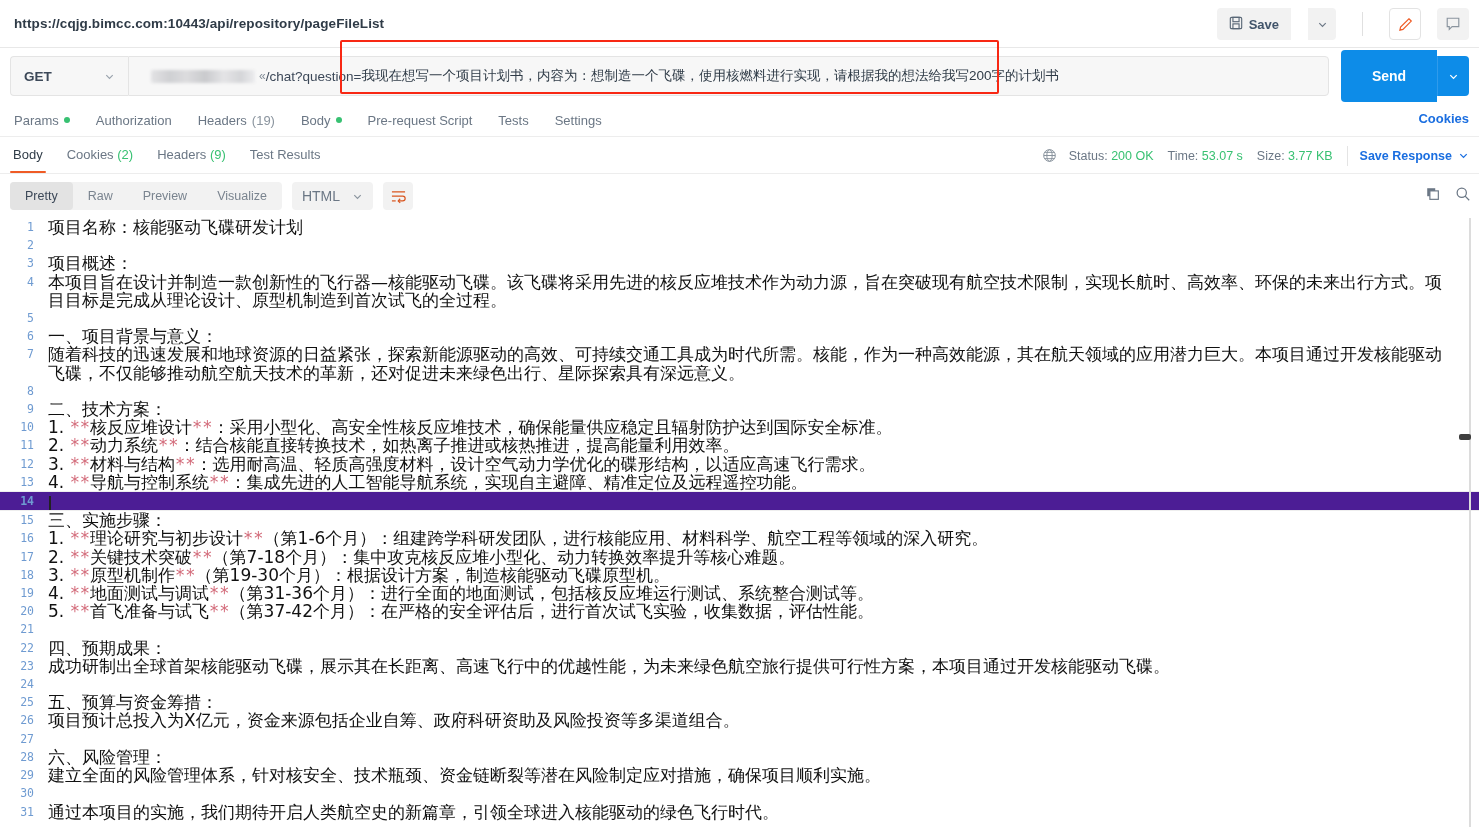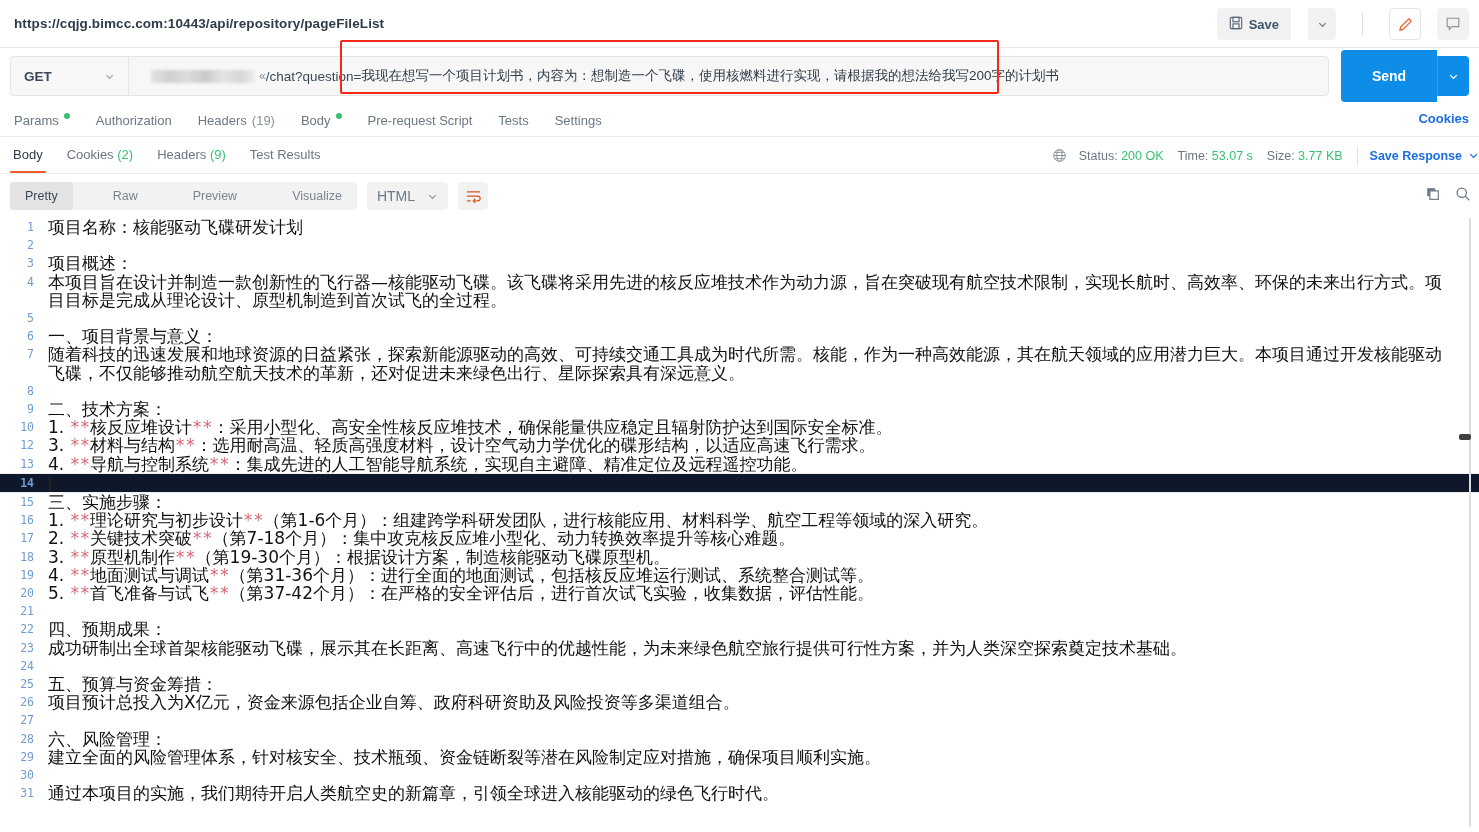--- a/index.html
+++ b/index.html
@@ -112,21 +112,21 @@
 
   
   .reqtabs {
     position: relative;
     height: 33px;
     display: flex; align-items: center;
     padding-left: 14px;
     border-bottom: 1px solid #ededed;
     font-size: 13px; color: #6b7785;
   }
-  .reqtab { margin-right: 26px; display: flex; gap: 5px; white-space: nowrap; }
+  .reqtab { margin-right: 26px; display: flex; align-items: center; gap: 5px; white-space: nowrap; }
   .dot-green { width: 6px; height: 6px; border-radius: 50%; background: #38c172; display: inline-block; }
   .count-grey { color: #8a949e; }
   .cookies-link {
     position: absolute; right: 10px; top: 7px;
     color: #1a6ee0; font-size: 13px; font-weight: bold;
   }
 
   
   .resprow {
     position: relative;
@@ -137,40 +137,40 @@
     font-size: 13px; color: #6b7785;
   }
   .resptab { margin-right: 18px; position: relative; padding: 9px 3px 10px; white-space: nowrap; }
   .resptab.active { color: #2f3b47; font-weight: normal; }
   .resptab.active::after {
     content: ""; position: absolute; left: 0; right: 0; bottom: -1px;
     height: 2.5px; background: #ef5b25; border-radius: 2px;
   }
   .count-green { color: #38c172; }
   .resp-meta {
-    position: absolute; right: 0; top: 0;
+    position: absolute; right: 10px; top: 0;
     height: 37px; display: flex; align-items: center; gap: 0;
     font-size: 12.5px;
   }
   .meta-item { margin-right: 14px; color: #6b7785; white-space: nowrap; }
   .meta-val { color: #38c172; }
   .meta-sep { width: 1px; height: 20px; background: #e4e4e4; margin: 0 12px 0 0; }
   .save-resp { color: #1a6ee0; font-weight: bold; display: flex; align-items: center; gap: 6px; }
 
   
   .bodybar {
     position: relative;
     height: 44px;
     display: flex; align-items: center;
     padding-left: 10px;
   }
   .segmented {
     display: flex; align-items: center;
     background: #f2f2f2; border-radius: 4px; height: 28px;
-    font-size: 12.5px; color: #7a848f; gap: 25px;
+    font-size: 12.5px; color: #7a848f;
   }
   .seg { padding: 0 15px; height: 28px; display: flex; align-items: center; border-radius: 4px; white-space: nowrap; }
   .seg.active { background: #e3e3e3; color: #3c4858; }
   .fmt-select {
     margin-left: 10px; height: 28px; padding: 0 10px;
     background: #f2f2f2; border-radius: 4px;
     display: flex; align-items: center; gap: 12px;
     font-size: 14px; color: #6b7785;
   }
   .wrap-btn {
@@ -189,21 +189,21 @@
     height: 609px;
     overflow: hidden;
     background: #fff;
   }
   .code-line {
     display: flex;
     align-items: flex-start;
     min-height: 18.2px;
     line-height: 18.2px;
   }
-  .code-line.highlight { background: #0f172a; border-top: 1px solid #eeeeee; border-bottom: 1px solid #eeeeee; font-weight: bold; }
+  .code-line.highlight { background: #4c1d95; border-top: 1px solid #eeeeee; border-bottom: 1px solid #eeeeee; font-weight: bold; }
   .ln {
     width: 48px; min-width: 48px;
     text-align: right; padding-right: 14px;
     color: #6f9bd1; font-size: 11.5px;
     font-family: "DejaVu Sans Mono", "Liberation Mono", monospace;
     user-select: none;
     line-height: 18.2px;
   }
   .ltxt {
     flex: 1; padding-right: 28px;
@@ -435,20 +435,24 @@
       </div>
       <div class="code-line">
         <div class="ln">9</div>
         <div class="ltxt">二、技术方案：</div>
       </div>
       <div class="code-line">
         <div class="ln">10</div>
         <div class="ltxt">1. <span class="ast">**</span>核反应堆设计<span class="ast">**</span>：采用小型化、高安全性核反应堆技术，确保能量供应稳定且辐射防护达到国际安全标准。</div>
       </div>
       <div class="code-line">
+        <div class="ln">11</div>
+        <div class="ltxt">2. <span class="ast">**</span>动力系统<span class="ast">**</span>：结合核能直接转换技术，如热离子推进或核热推进，提高能量利用效率。</div>
+      </div>
+      <div class="code-line">
         <div class="ln">12</div>
         <div class="ltxt">3. <span class="ast">**</span>材料与结构<span class="ast">**</span>：选用耐高温、轻质高强度材料，设计空气动力学优化的碟形结构，以适应高速飞行需求。</div>
       </div>
       <div class="code-line">
         <div class="ln">13</div>
         <div class="ltxt">4. <span class="ast">**</span>导航与控制系统<span class="ast">**</span>：集成先进的人工智能导航系统，实现自主避障、精准定位及远程遥控功能。</div>
       </div>
       <div class="code-line highlight">
         <div class="ln">14</div>
         <div class="ltxt"><span class="caret"></span></div>
@@ -480,21 +484,21 @@
       <div class="code-line">
         <div class="ln">21</div>
         <div class="ltxt">&nbsp;</div>
       </div>
       <div class="code-line">
         <div class="ln">22</div>
         <div class="ltxt">四、预期成果：</div>
       </div>
       <div class="code-line">
         <div class="ln">23</div>
-        <div class="ltxt">成功研制出全球首架核能驱动飞碟，展示其在长距离、高速飞行中的优越性能，为未来绿色航空旅行提供可行性方案，并为人类深空探索奠定技术基础。</div>
+        <div class="ltxt">成功研制出全球首架核能驱动飞碟，展示其在长距离、高速飞行中的优越性能，为未来绿色航空旅行提供可行性方案，本项目通过开发核能驱动飞碟。</div>
       </div>
       <div class="code-line">
         <div class="ln">24</div>
         <div class="ltxt">&nbsp;</div>
       </div>
       <div class="code-line">
         <div class="ln">25</div>
         <div class="ltxt">五、预算与资金筹措：</div>
       </div>
       <div class="code-line">

